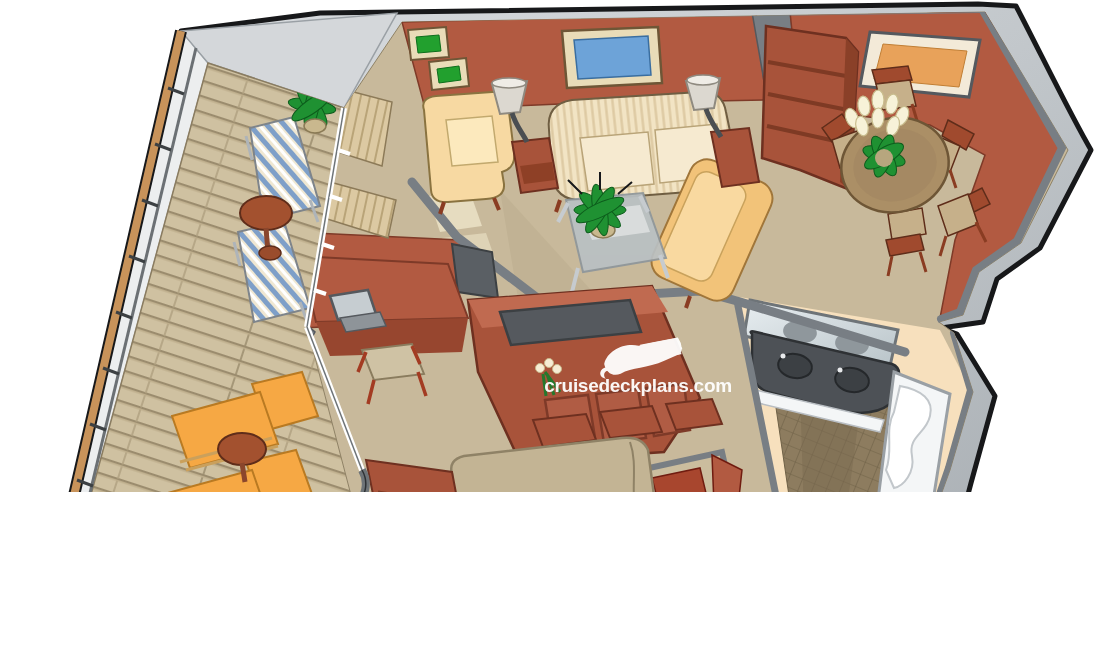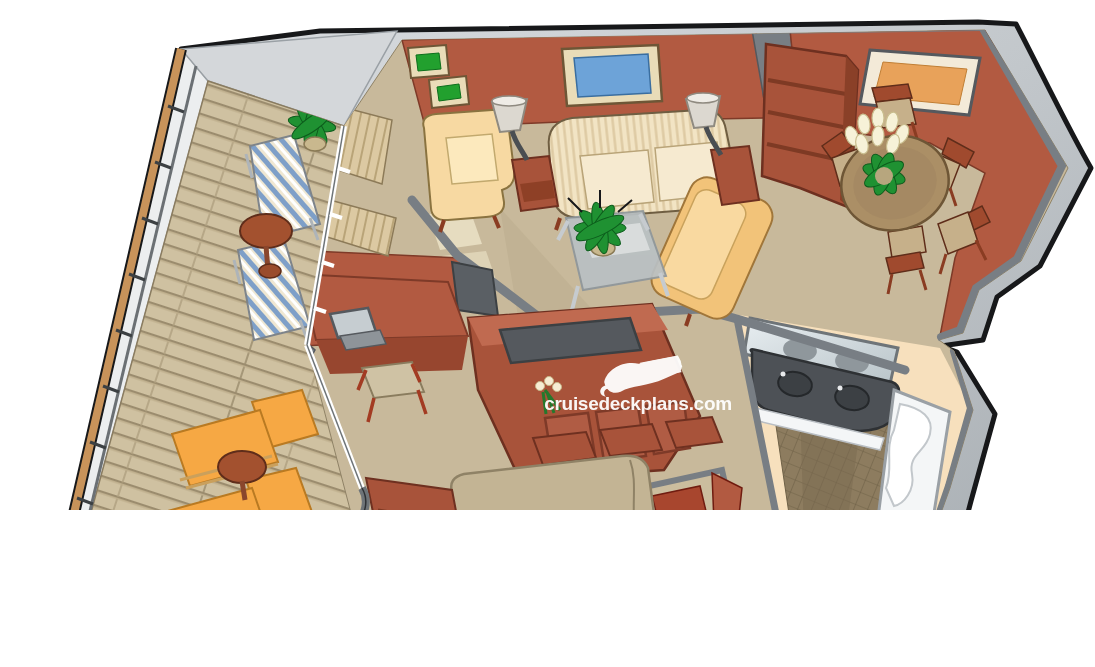--- a/index.html
+++ b/index.html
@@ -1,17 +1,17 @@
 <!DOCTYPE html>
 <html><head>
 <meta charset="utf-8">
 <style>
   html,body{margin:0;padding:0;background:#ffffff;}
   .stage{position:relative;width:1095px;height:492px;background:#ffffff;overflow:hidden;
-         font-family:"Liberation Sans", sans-serif;margin-top:18px;}
+         font-family:"Liberation Sans", sans-serif;}
   svg{position:absolute;left:0;top:0;}
   text.wm{font-family:"Liberation Sans", sans-serif;font-weight:700;font-size:19px;letter-spacing:-0.3px;}
 </style>
 </head>
 <body>
 
 <div class="stage">
 <svg width="1095" height="667" viewBox="0 0 1095 667">
   <defs>
     <linearGradient id="hullGrad" x1="0" y1="0" x2="1" y2="1">

